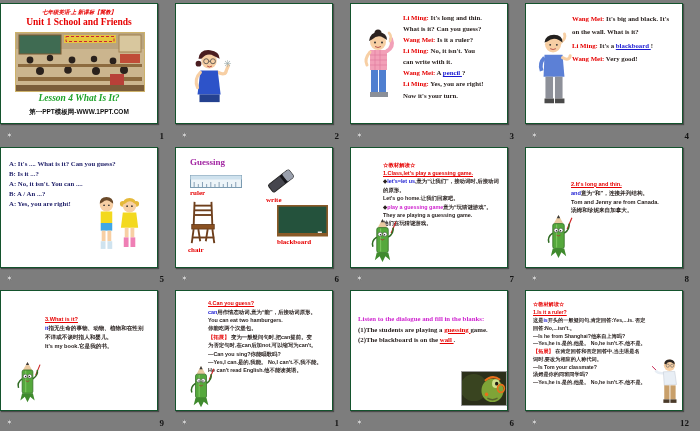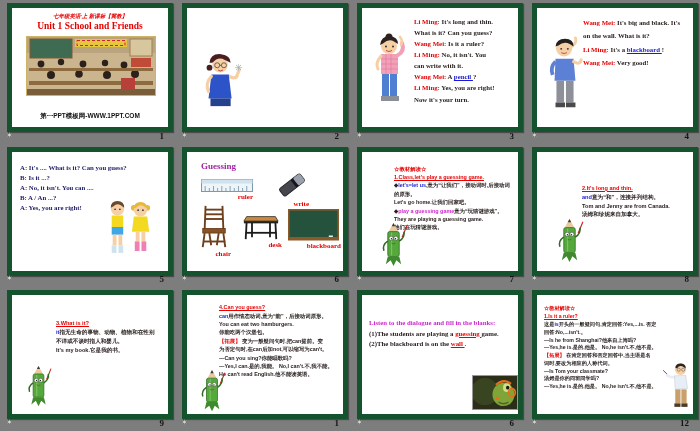--- a/index.html
+++ b/index.html
@@ -1,19 +1,19 @@
 <!DOCTYPE html>
 <html><head>
 <meta charset="utf-8">
 <style>
   html,body{margin:0;padding:0}
   body{width:700px;height:431px;overflow:hidden;background:#7d7d7d;font-family:"Liberation Sans",sans-serif}
   #grid{display:grid;grid-template-columns:repeat(4,175px);grid-auto-rows:143.66px;width:700px;height:431px}
   .cell{position:relative}
-  .slide{position:absolute;left:7px;top:3px;width:156px;height:119px;background:#fff;border:5px solid #14532d;box-shadow:1px 1px 1px rgba(0,0,0,.4);overflow:hidden}
+  .slide{position:absolute;left:0;top:3px;width:156px;height:119px;background:#fff;border:1px solid #14532d;box-shadow:1px 1px 1px rgba(0,0,0,.4);overflow:hidden}
   .foot .star{position:absolute;left:6px;bottom:4px;font-size:8px;line-height:1;color:#d9d9d9;text-shadow:0 0 1px #3a3a3a;cursor:default}
   .foot .num{position:absolute;right:11px;bottom:3px;font:700 9px "Liberation Serif",serif;color:#141414}
   .tb{font-family:"Liberation Serif",serif;font-weight:700;color:#231f20}
   .tb .ln{white-space:nowrap}
   .c-red{color:#e60000}.c-blue{color:#1a1ad2}.c-magenta{color:#cf25cf}.c-dark{color:#2a2220}
   .c-navy{color:#23236b}.c-black{color:#111}.c-green{color:#1fa32a}.c-purple{color:#a226a2}
   .u{text-decoration:underline}
   .art svg{width:100%;height:100%;display:block}
   
   .sl1{text-align:center}
@@ -29,21 +29,21 @@
   .sl3 .b0{position:absolute;left:10px;top:22px;width:36px;height:82px}
   .sl3 .b1{position:absolute;left:52px;top:8px;font-size:6.8px;line-height:1.63}
   
   .sl4 .b0{position:absolute;left:46px;top:8px;font-size:6.8px;line-height:1.95}
   .sl4 .b1{position:absolute;left:9px;top:26px;width:38px;height:80px}
   
   .sl5 .b0{position:absolute;left:8px;top:11px;font-size:6.8px;line-height:1.5}
   .sl5 .b1{position:absolute;left:93px;top:46px;width:48px;height:58px}
   
   .sl6 .b0{position:absolute;left:14px;top:9px;font:700 9px "Liberation Serif",serif;color:#a226a2}
-  .item{position:absolute;text-align:right}
+  .item{position:absolute;text-align:left}
   .ilabel{font:700 7px "Liberation Serif",serif;color:#e60000;margin-top:1px}
   .item-ruler{left:14px;top:27px;width:52px}.item-ruler svg{width:52px;height:13px}
   .item-eraser{left:90px;top:19px;width:32px}.item-eraser svg{width:30px;height:28px}
   .item-chair{left:12px;top:52px;width:32px}.item-chair svg{width:30px;height:45px}
   .item-desk{left:55px;top:61px;width:40px}.item-desk svg{width:38px;height:27px}
   .item-blackboard{left:101px;top:57px;width:53px}.item-blackboard svg{width:51px;height:32px}
   
   .sl7 .tb,.sl8 .tb,.sl9 .tb,.sl10 .tb,.sl12 .tb{font-family:"Liberation Sans",sans-serif}
   .sl7 .b0{position:absolute;left:32px;top:13px;font-size:5.4px;line-height:1.55}
   .sl7 .b1{position:absolute;left:17px;top:70px;width:29px;height:46px}
@@ -91,20 +91,23 @@
               <circle cx="108" cy="37" r="4"></circle>
             </g>
             <g fill="#8d6b3f">
               <rect x="2" y="31" width="124" height="3"></rect>
               <rect x="2" y="44" width="124" height="4"></rect>
             </g>
             <rect x="94" y="41" width="14" height="11" fill="#b84038"></rect>
             <rect y="52" width="128" height="6" fill="#7a5d3a"></rect>
           </svg>
         </div>
+        <div class="tb b3">
+          <div class="ln"><span class="c-green">Lesson 4  What Is It?</span></div>
+        </div>
         <div class="tb b4">
           <div class="ln"><span class="c-black">第一PPT模板网-WWW.1PPT.COM</span></div>
         </div>
       </div>
       <div class="foot">
         <span class="star">✶</span>
         <span class="num">1</span>
       </div>
     </div>
     <div class="cell">
@@ -287,34 +290,20 @@
             <g stroke="#6e3f1c" stroke-width="2">
               <line x1="5" y1="31" x2="3" y2="46"></line>
               <line x1="25" y1="31" x2="27" y2="46"></line>
               <line x1="10" y1="31" x2="12" y2="44"></line>
               <line x1="20" y1="31" x2="18" y2="44"></line>
               <line x1="4" y1="40" x2="27" y2="40"></line>
             </g>
           </svg>
           <div class="ilabel">chair</div>
         </div>
-        <div class="item art item-desk">
-          <svg viewBox="0 0 40 30">
-            <polygon points="4,4 36,4 39,9 1,9" fill="#c98a3e" stroke="#222" stroke-width="0.8"></polygon>
-            <rect x="1" y="9" width="38" height="2.5" fill="#222"></rect>
-            <g stroke="#1a1a1a" stroke-width="2">
-              <line x1="4" y1="11" x2="3" y2="29"></line>
-              <line x1="36" y1="11" x2="37" y2="29"></line>
-              <line x1="10" y1="11" x2="10" y2="27"></line>
-              <line x1="30" y1="11" x2="30" y2="27"></line>
-              <line x1="3" y1="22" x2="37" y2="22"></line>
-            </g>
-          </svg>
-          <div class="ilabel">desk</div>
-        </div>
         <div class="item art item-blackboard">
           <svg viewBox="0 0 50 32" preserveAspectRatio="none">
             <rect x="0.8" y="0.8" width="48.4" height="28" fill="#24523c" stroke="#8a5a28" stroke-width="1.6"></rect>
             <rect y="28.5" width="50" height="3" fill="#8a5a28"></rect>
             <rect x="40" y="26.5" width="4" height="1.5" fill="#eee"></rect>
           </svg>
           <div class="ilabel">blackboard</div>
         </div>
       </div>
       <div class="foot">

